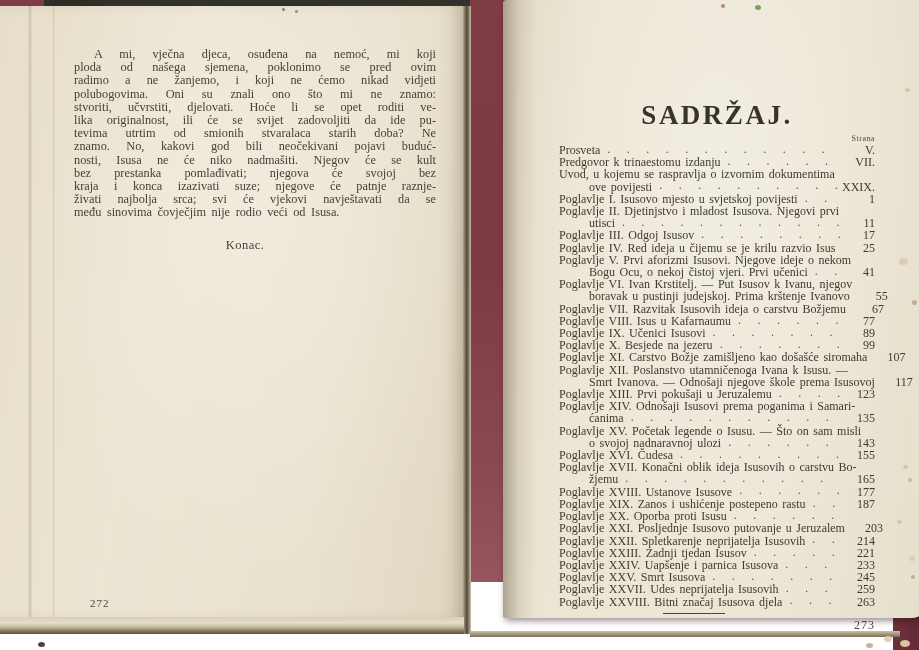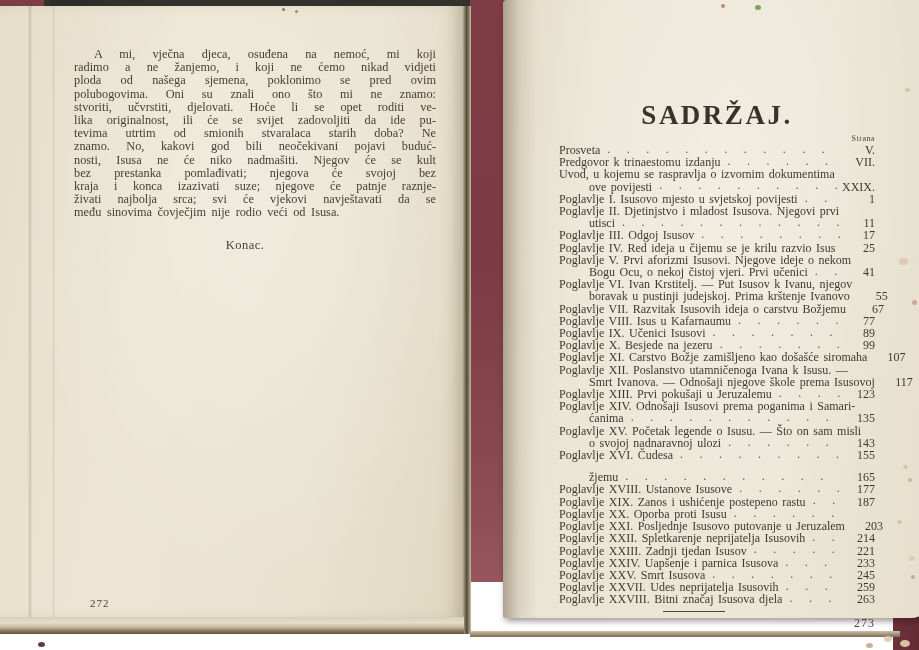--- a/index.html
+++ b/index.html
@@ -84,22 +84,22 @@
 
 <div class="photo">
 
   <div class="cover-right"></div>
   <div class="top-strip-dark"></div>
   <div class="corner-dark"></div>
 
   <div class="left-page">
     <div class="para">
         <div class="jline first">A mi, vječna djeca, osuđena na nemoć, mi koji</div>
+        <div class="jline">ploda od našega sjemena, poklonimo se pred ovim</div>
         <div class="jline">radimo a ne žanjemo, i koji ne ćemo nikad vidjeti</div>
-        <div class="jline">ploda od našega sjemena, poklonimo se pred ovim</div>
         <div class="jline">polubogovima. Oni su znali ono što mi ne znamo:</div>
         <div class="jline">stvoriti, učvrstiti, djelovati. Hoće li se opet roditi ve-</div>
         <div class="jline">lika originalnost, ili će se svijet zadovoljiti da ide pu-</div>
         <div class="jline">tevima utrtim od smionih stvaralaca starih doba? Ne</div>
         <div class="jline">znamo. No, kakovi god bili neočekivani pojavi buduć-</div>
         <div class="jline">nosti, Isusa ne će niko nadmašiti. Njegov će se kult</div>
         <div class="jline">bez prestanka pomlađivati; njegova će svojoj bez</div>
         <div class="jline">kraja i konca izazivati suze; njegove će patnje raznje-</div>
         <div class="jline">živati najbolja srca; svi će vjekovi navještavati da se</div>
         <div class="jline last">među sinovima čovječjim nije rodio veći od Isusa.</div>
@@ -231,20 +231,21 @@
           <span class="ttext">o svojoj nadnaravnoj ulozi</span>
           <span class="tleader"></span>
           <span class="tpage">143</span>
         </div>
         <div class="trow">
           <span class="ttext">Poglavlje XVI. Čudesa</span>
           <span class="tleader"></span>
           <span class="tpage">155</span>
         </div>
         <div class="trow">
+          <span class="ttext">Poglavlje XVII. Konačni oblik ideja Isusovih o carstvu Bo-</span>
           <span class="tleader off"></span>
         </div>
         <div class="trow cont">
           <span class="ttext">žjemu</span>
           <span class="tleader"></span>
           <span class="tpage">165</span>
         </div>
         <div class="trow">
           <span class="ttext">Poglavlje XVIII. Ustanove Isusove</span>
           <span class="tleader"></span>

